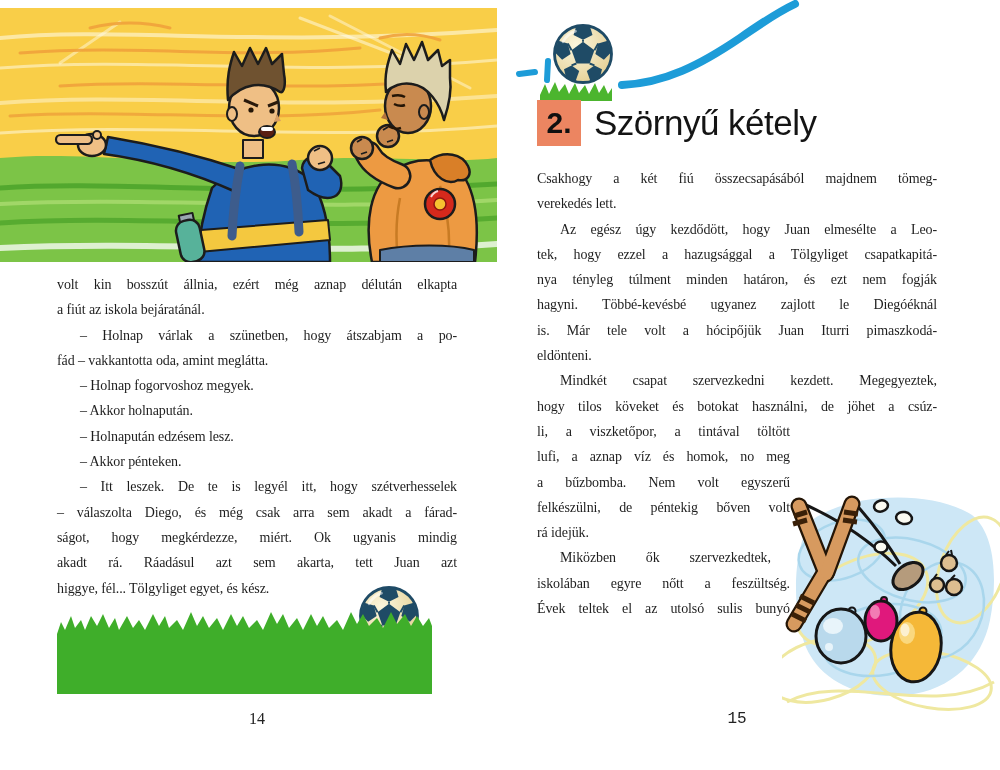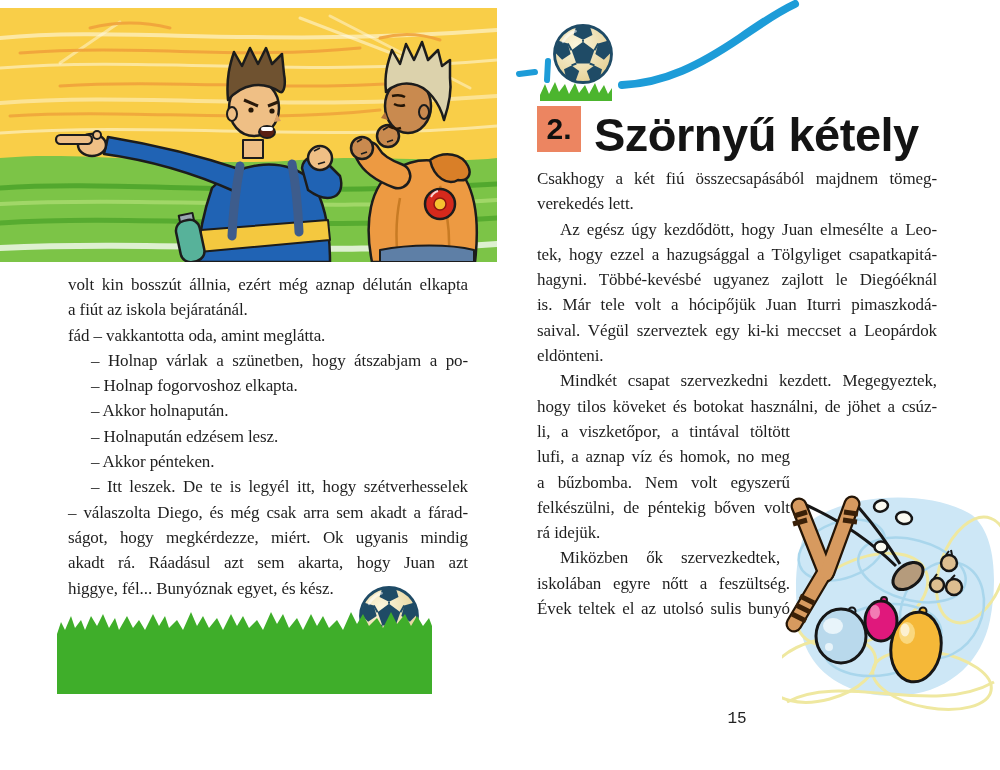--- a/index.html
+++ b/index.html
@@ -7,42 +7,42 @@
     width:1000px;height:770px;position:relative;background:#fff;
     font-family:"Liberation Serif","DejaVu Serif",serif;color:#1e1e1e;
     overflow:hidden;
   }
   .page{position:absolute;top:0;height:770px;width:500px;}
   #page-left{left:0;}
   #page-right{left:500px;}
 
   .illus-top{position:absolute;left:0;top:8px;width:497px;height:254px;}
   .text-col{position:absolute;width:400px;}
-  #left-text{left:68px;top:272px;}
+  #left-text{left:57px;top:272px;}
   #right-text{left:37px;top:166px;} 
 
-  .tl{font-size:17px;line-height:25.3px;height:25.3px;letter-spacing:-0.1px;white-space:nowrap;}
+  .tl{font-size:14px;line-height:25.3px;height:25.3px;letter-spacing:-0.1px;white-space:nowrap;}
   .j{text-align:justify;text-align-last:justify;white-space:normal;}
   .ind{padding-left:23px;}
   .narrow{width:253px;}
 
   .grass-strip{position:absolute;left:57px;top:586px;width:400px;height:110px;}
   .page-num{position:absolute;top:710px;width:400px;text-align:center;font-size:16px;color:#222;}
   #page-num-left{left:57px;}
   #page-num-right{left:37px;font-family:Liberation Mono, monospace;}
 
   .header-illus{position:absolute;left:5px;top:0;width:495px;height:112px;}
   .chapter-head{position:absolute;left:37px;top:100px;display:flex;align-items:center;}
   .ch-num{
     width:44px;height:46px;background:#EC8561;display:flex;align-items:center;justify-content:center;
     font-family:"Liberation Sans","DejaVu Sans",sans-serif;font-weight:700;font-size:30px;color:#101010;
   }
   .ch-title{
-    margin:12px 0 0 13px;font-family:"Liberation Sans","DejaVu Sans",sans-serif;font-weight:700;
-    font-size:47px;letter-spacing:-0.5px;color:#141414;line-height:46px;
+    margin:0 0 0 13px;font-family:"Liberation Sans","DejaVu Sans",sans-serif;font-weight:400;
+    font-size:35px;letter-spacing:-0.5px;color:#141414;line-height:46px;
   }
   .illus-slingshot{position:absolute;left:282px;top:490px;width:218px;height:226px;}
   svg{display:block;}
 </style>
 </head>
 <body>
 
 <svg width="0" height="0" style="position:absolute" aria-hidden="true">
   <defs>
     <radialGradient id="ballGrad" cx="38%" cy="34%" r="75%">
@@ -143,40 +143,41 @@
         <path d="M308,182 C330,198 346,188 340,168 L324,152 C314,145 303,150 302,160 Z" fill="#2063B4" stroke="#1C1C1C" stroke-width="2.5"></path>
         <circle cx="320" cy="150" r="12" fill="#EFBF85" stroke="#1C1C1C" stroke-width="2.5"></circle>
         <path d="M314,143 l6,-3 M318,156 l7,-2" stroke="#1C1C1C" stroke-width="1.8" fill="none"></path>
       </g>
     </svg>
   </div>
 
   <div class="text-col" id="left-text">
     <div class="tl j">volt kin bosszút állnia, ezért még aznap délután elkapta</div>
     <div class="tl">a fiút az iskola bejáratánál.</div>
+    <div class="tl ind j">– Holnap várlak a szünetben, hogy átszabjam a po-</div>
     <div class="tl">fád – vakkantotta oda, amint meglátta.</div>
-    <div class="tl ind j">– Holnap várlak a szünetben, hogy átszabjam a po-</div>
-    <div class="tl ind">– Holnap fogorvoshoz elkapta.</div>
+    <div class="tl ind">– Holnap fogorvoshoz megyek.</div>
     <div class="tl ind">– Akkor holnapután.</div>
     <div class="tl ind">– Holnapután edzésem lesz.</div>
     <div class="tl ind">– Akkor pénteken.</div>
     <div class="tl ind j">– Itt leszek. De te is legyél itt, hogy szétverhesselek</div>
     <div class="tl j">– válaszolta Diego, és még csak arra sem akadt a fárad-</div>
     <div class="tl j">ságot, hogy megkérdezze, miért. Ok ugyanis mindig</div>
-    <div class="tl j">akadt rá. Ráadásul azt sem akarta, hogy Juan azt</div>
-    <div class="tl">higgye, fél... Bunyóznak egyet, és kész.</div>
+    <div class="tl j">akadt rá. Ráadásul azt sem akarta, tett Juan azt</div>
+    <div class="tl">higgye, fél... Tölgyliget egyet, és kész.</div>
   </div>
 
   <div class="grass-strip">
     <svg viewBox="0 0 400 110" width="400" height="110">
       <use href="#soccer-ball" transform="translate(332,30) scale(0.95)"></use>
       <path fill="#3FAE2A" d="M0,48 L4,36 8,44 14,30 18,42 24,34 28,44 34,30 40,40 46,28 52,42 58,32 62,44 70,30 76,42 82,34 88,44 96,28 102,40 108,30 112,42 120,34 126,44 134,26 140,40 146,30 152,42 160,32 166,44 174,28 180,40 186,30 192,42 200,34 206,44 214,26 220,38 226,28 232,42 240,32 246,44 254,28 260,40 266,30 272,42 280,34 286,44 294,26 300,38 306,28 312,40 320,32 326,42 334,26 340,38 348,28 354,40 360,30 366,40 372,32 375,40 L375,108 L0,108 Z"></path>
     </svg>
   </div>
 
+  <div class="page-num" id="page-num-left">14</div>
 </section>
 
 <section class="page" id="page-right">
 
   <div class="header-illus">
     <svg viewBox="0 0 495 112" width="495" height="112">
       <g stroke="#1D9CD8" stroke-width="6" stroke-linecap="round">
         <path d="M14,74 L30,72"></path>
         <path d="M43,61 L42,80"></path>
       </g>
@@ -189,23 +190,23 @@
   <div class="chapter-head">
     <div class="ch-num">2.</div>
     <h1 class="ch-title">Szörnyű kétely</h1>
   </div>
 
   <div class="text-col" id="right-text">
     <div class="tl j">Csakhogy a két fiú összecsapásából majdnem tömeg-</div>
     <div class="tl">verekedés lett.</div>
     <div class="tl ind j">Az egész úgy kezdődött, hogy Juan elmesélte a Leo-</div>
     <div class="tl j">tek, hogy ezzel a hazugsággal a Tölgyliget csapatkapitá-</div>
+    <div class="tl j">nya tényleg túlment minden határon, és ezt nem fogják</div>
     <div class="tl j">hagyni. Többé-kevésbé ugyanez zajlott le Diegóéknál</div>
     <div class="tl j">is. Már tele volt a hócipőjük Juan Iturri pimaszkodá-</div>
-    <div class="tl j">saival. Végül szerveztek egy ki-ki meccset a Leopárdok</div>
     <div class="tl">eldönteni.</div>
     <div class="tl ind j">Mindkét csapat szervezkedni kezdett. Megegyeztek,</div>
     <div class="tl j">hogy tilos köveket és botokat használni, de jöhet a csúz-</div>
     <div class="tl narrow j">li, a viszketőpor, a tintával töltött</div>
     <div class="tl narrow j">lufi, a aznap víz és homok, no meg</div>
     <div class="tl narrow j">a bűzbomba. Nem volt egyszerű</div>
     <div class="tl narrow j">felkészülni, de péntekig bőven volt</div>
     <div class="tl narrow">rá idejük.</div>
     <div class="tl narrow ind j">Miközben ők szervezkedtek, az</div>
     <div class="tl narrow j">iskolában egyre nőtt a feszültség.</div>

